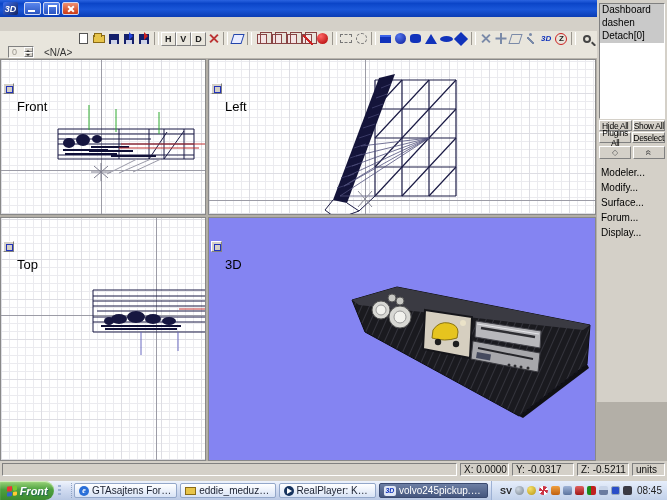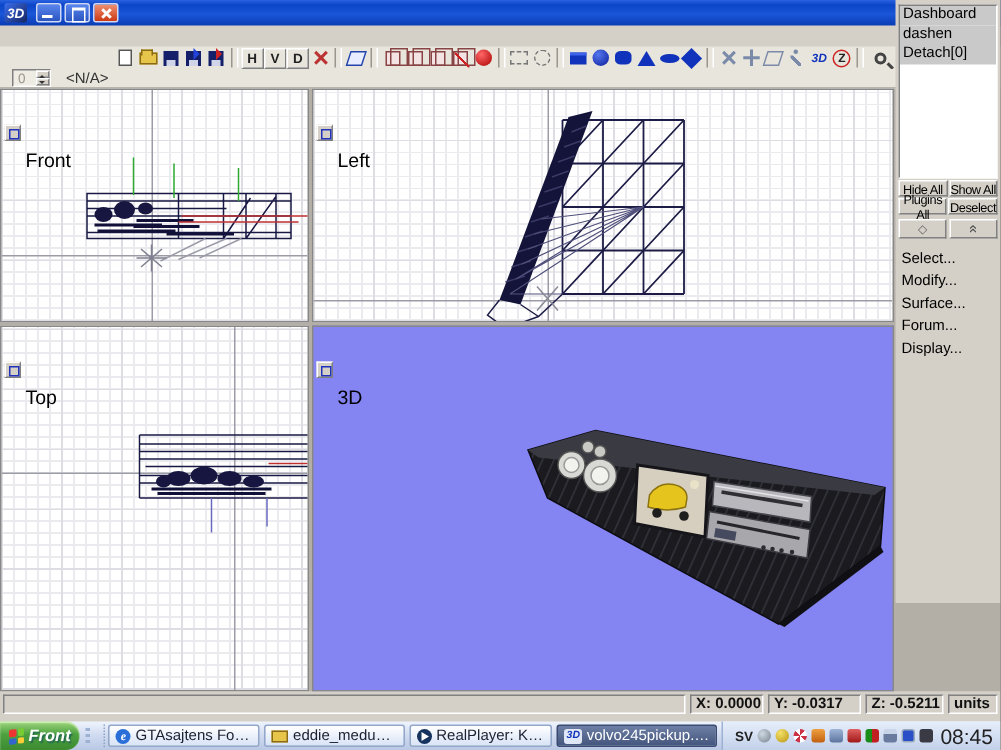--- a/index.html
+++ b/index.html
@@ -123,21 +123,21 @@
     font-size:8.5px; letter-spacing:-0.3px; display:flex; align-items:center; justify-content:center; padding:0; }
   #tool-row { display:flex; gap:2px; margin-top:3px; align-items:center; }
   #tool-row .small { width:15px; height:13px; font-size:8px; color:#666; }
   #tool-row .wide { flex:1; height:13px; }
   #tool-row .wide span { display:inline-block; transform:rotate(90deg); font-size:10px; color:#444; }
   #side-menu { margin-top:8px; }
   .side-link { font-size:10px; color:#000; height:15px; padding-left:2px; }
 
   
   #statusbar { position:absolute; left:0; top:461px; width:667px; height:17px; background:#d4d0c8;
-    display:flex; align-items:center; padding:0 2px; gap:3px;font-weight:bold; }
+    display:flex; align-items:center; padding:0 2px; gap:3px; }
   .sb-panel { height:13px; border:1px solid; border-color:#808080 #fff #fff #808080;
     font-size:10px; color:#111; padding:0 3px; display:flex; align-items:center; white-space:nowrap; }
   .sb-panel.fill { flex:1; }
   #statusedge { position:absolute; left:0; top:478px; width:667px; height:3px; background:#d4d0c8; }
 
   
   #taskbar { position:absolute; left:0; top:481px; width:667px; height:19px;
     background:linear-gradient(180deg,#eff4fd 0%,#cfdaf0 50%,#b9c8e4 100%); display:flex; align-items:center; }
   #start-btn { width:56px; height:19px; border-radius:0 9px 9px 0;
     background:linear-gradient(180deg,#9fd77d 0%,#4da13f 45%,#3c8a31 100%);
@@ -159,21 +159,21 @@
     font:bold italic 8px "Liberation Serif",serif; text-align:center; line-height:10px; }
   .ticon.folder { width:11px; height:8px; background:#e7c44a; border:1px solid #8a6b16; }
   .ticon.real { width:10px; height:10px; border-radius:50%; background:#16335e; position:relative; }
   .ticon.real::after { content:""; position:absolute; left:3px; top:2px; border:3px solid transparent; border-left:5px solid #fff; }
   .ticon.zm { width:12px; height:10px; background:#dfe6f5; border-radius:2px; text-align:center;
     font:italic bold 7px "Liberation Sans",sans-serif; color:#1133bb; line-height:10px; }
   #tray { margin-left:auto; height:19px; display:flex; align-items:center; gap:3px; padding:0 5px 0 8px;
     border-left:1px solid #9db1d4; background:linear-gradient(180deg,#e6eefb,#c2d1ea); }
   #tray .lang { font-size:9px; color:#222; font-weight:bold; }
   .tray-ico { width:9px; height:9px; border-radius:2px; display:block; }
-  #tray .clock { font-size:14px; color:#222; margin-left:2px; }
+  #tray .clock { font-size:10px; color:#222; margin-left:2px; }
 </style>
 </head>
 <body>
 
 <div id="screen">
 
   <div id="titlebar">
     <div id="app-icon">3D</div>
     <div class="winbtn min"></div>
     <div class="winbtn max"></div>
@@ -434,21 +434,21 @@
       <button class="side-btn">Plugins All</button>
       <button class="side-btn">Deselect</button>
     </div>
     <div id="tool-row">
       <button class="side-btn small">◇</button>
       <button class="side-btn wide">
           <span>«</span>
         </button>
     </div>
     <div id="side-menu">
-      <div class="side-link">Select...</div>
+      <div class="side-link">Modeler...</div>
       <div class="side-link">Modify...</div>
       <div class="side-link">Surface...</div>
       <div class="side-link">Forum...</div>
       <div class="side-link">Display...</div>
     </div>
   </div>
 
   <div id="statusbar">
     <div class="sb-panel fill"></div>
     <div class="sb-panel" style="width:49px">X: 0.0000</div>

